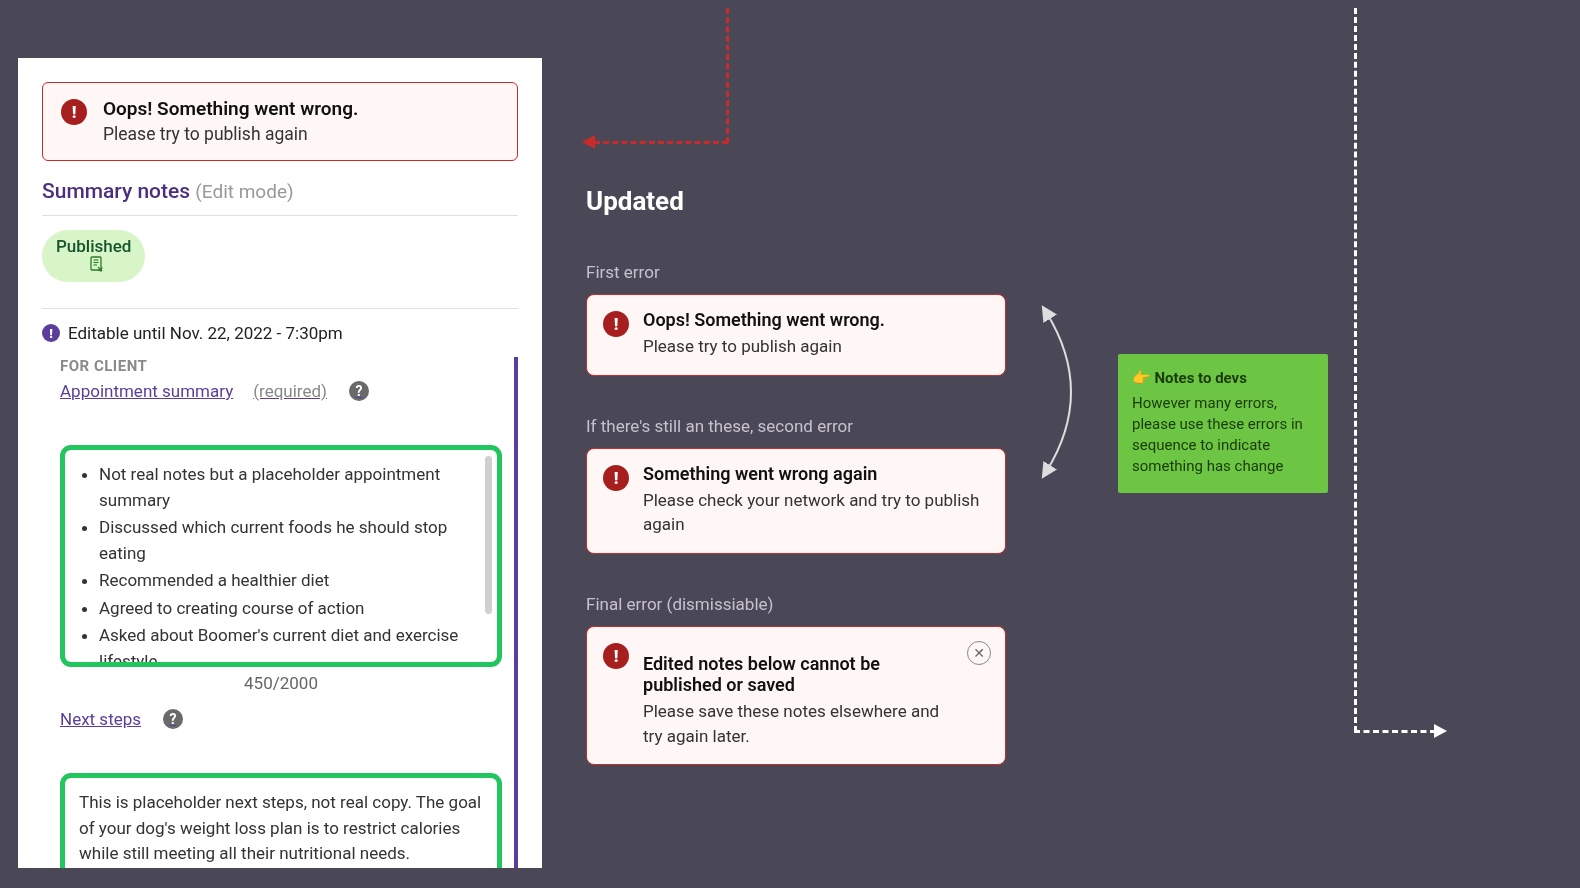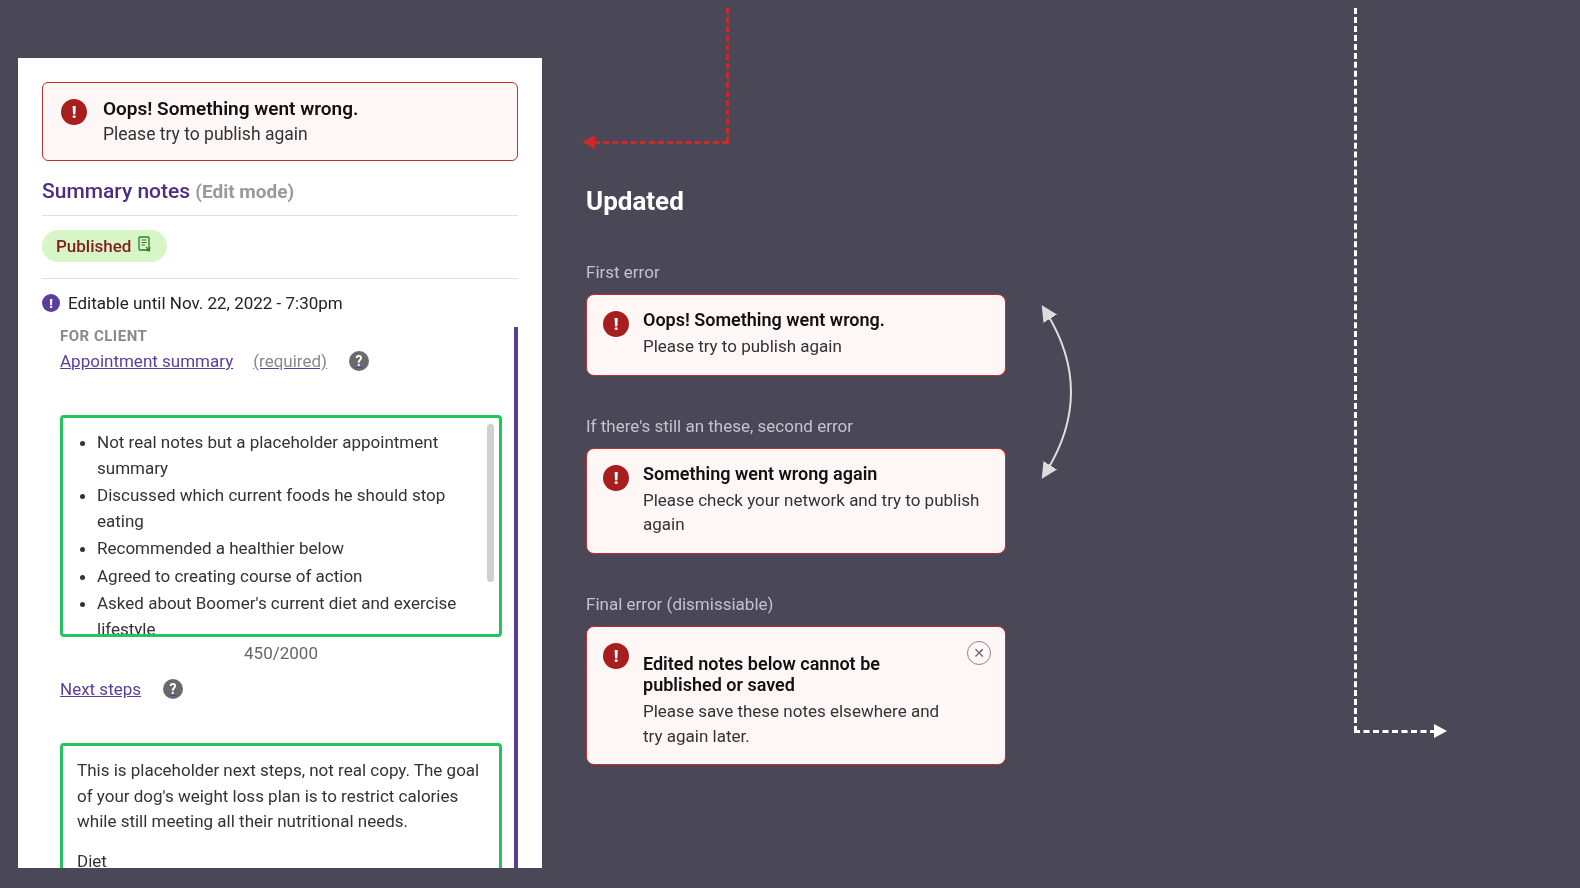--- a/index.html
+++ b/index.html
@@ -69,40 +69,41 @@
   }
 
   .summary-header {
     font-size: 21px;
     font-weight: 500;
     color: #4b2e7f;
     margin-bottom: 12px;
   }
   .summary-header .edit-mode {
     color: #999;
-    font-weight: 700;
+    font-weight: 400;
     font-size: 19px;
   }
 
   .divider {
     border: none;
     border-top: 1px solid #e0e0e0;
     margin: 0 0 14px 0;
   }
 
   .published-pill {
     display: inline-flex;
     align-items: center;
     background: #d8f5c8;
-    color: #7f1d1d;
+    color: #14532d;
     border-radius: 999px;
     padding: 6px 14px 6px 14px;
     font-size: 17px;
     font-weight: 500;
-    margin-bottom: 16px;
+    margin-bottom: 26px;
+    flex-direction: column;
   }
   .published-pill .pub-icon {
     margin-left: 6px;
     font-size: 15px;
   }
 
   .editable-until {
     display: flex;
     align-items: center;
     gap: 8px;
@@ -161,22 +162,22 @@
     color: #fff;
     font-size: 14px;
     font-weight: 700;
     display: inline-flex;
     align-items: center;
     justify-content: center;
     margin-left: 2px;
   }
 
   .textbox {
-    border: 3px solid #22c55e;
-    border-radius: 4px;
+    border: 5px solid #22c55e;
+    border-radius: 11px;
     padding: 12px 10px 12px 14px;
     font-size: 17px;
     color: #333;
     line-height: 1.5;
     position: relative;
     overflow: hidden;
     margin-top: 44px;
   }
   .textbox.apt { height: 222px; }
   .textbox.apt::after {
@@ -410,21 +411,21 @@
         <div class="field-label">
           <span>Appointment summary</span>
           <span class="req">(required)</span>
           <span class="help-circle">?</span>
         </div>
 
         <div class="textbox apt">
           <ul>
             <li>Not real notes but a placeholder appointment summary</li>
             <li>Discussed which current foods he should stop eating</li>
-            <li>Recommended a healthier below</li>
+            <li>Recommended a healthier diet</li>
             <li>Agreed to creating course of action</li>
             <li>Asked about Boomer's current diet and exercise lifestyle</li>
 
           </ul>
         </div>
         <div class="counter">450/2000</div>
 
         <div class="field-label">
           <span>Next steps</span>
           <span class="help-circle">?</span>
@@ -466,14 +467,21 @@
     <div class="err-card">
       <div class="error-icon-circle">!</div>
       <div class="texts" style="padding-right:28px;margin-top:12px;">
         <div class="t">Edited notes below cannot be published or saved</div>
         <div class="s">Please save these notes elsewhere and try again later.</div>
       </div>
       <div class="close-x">✕</div>
     </div>
   </div>
 
+  <div class="sticky">
+    <div class="sticky-title">
+      <span>👉</span>
+      <span>Notes to devs</span>
+    </div>
+    <div>However many errors, please use these errors in sequence to indicate something has change</div>
+  </div>
 
 </div>
 
 </body></html>

